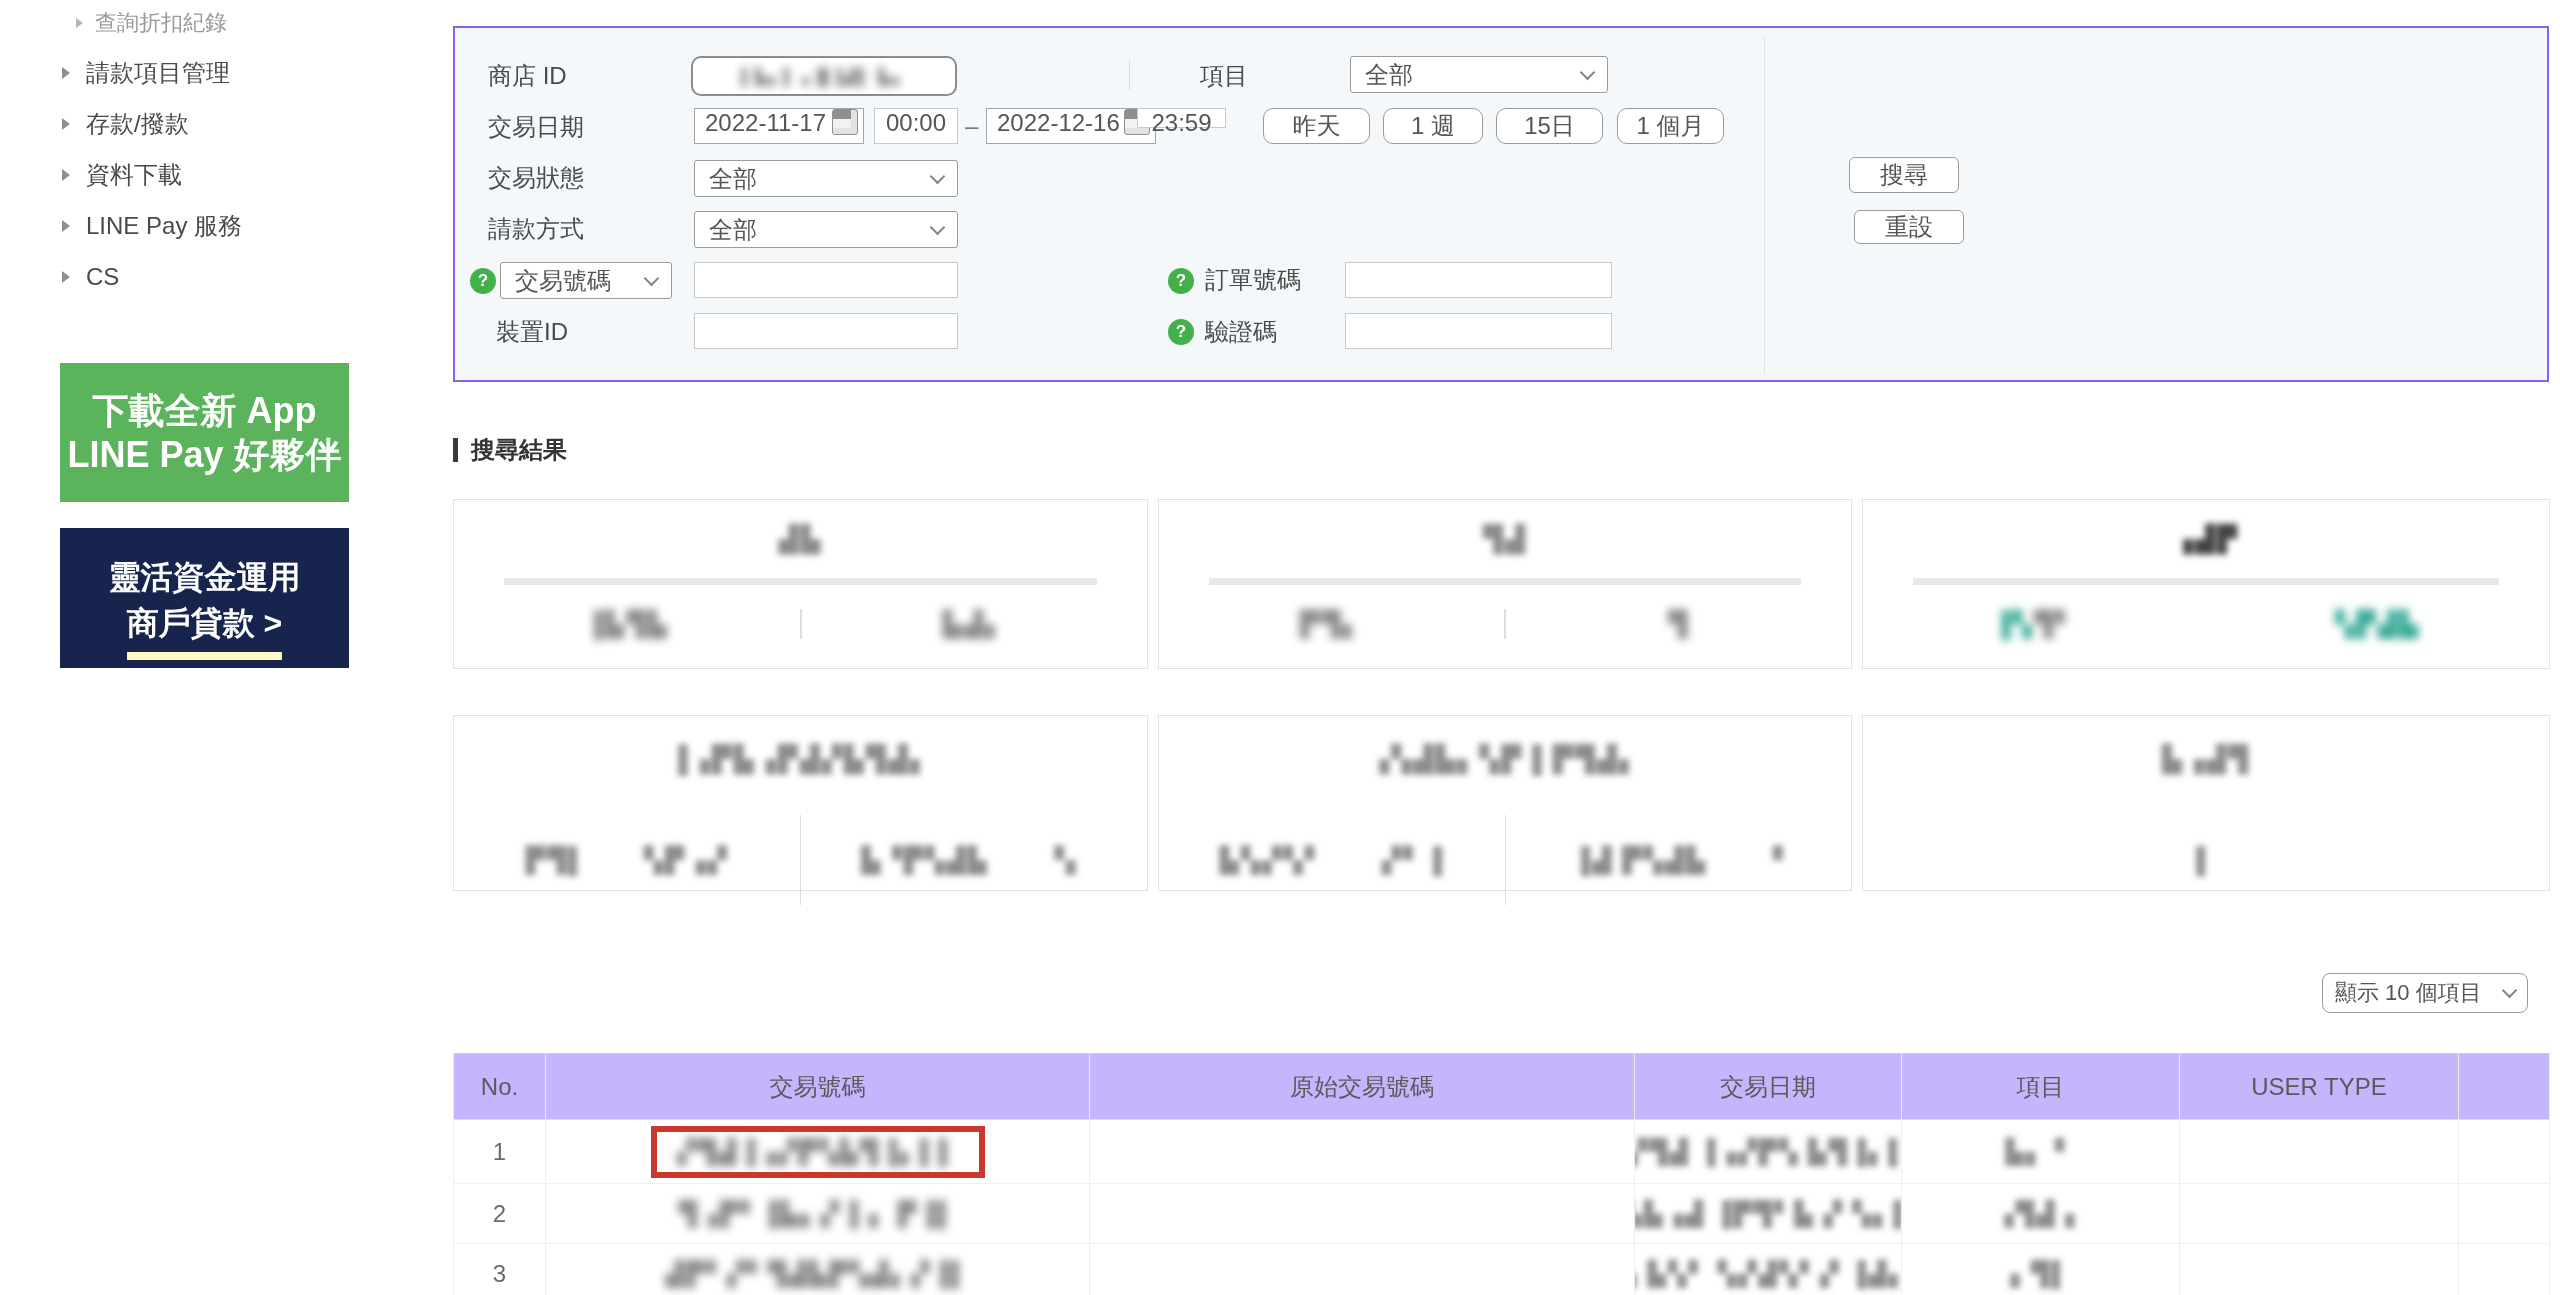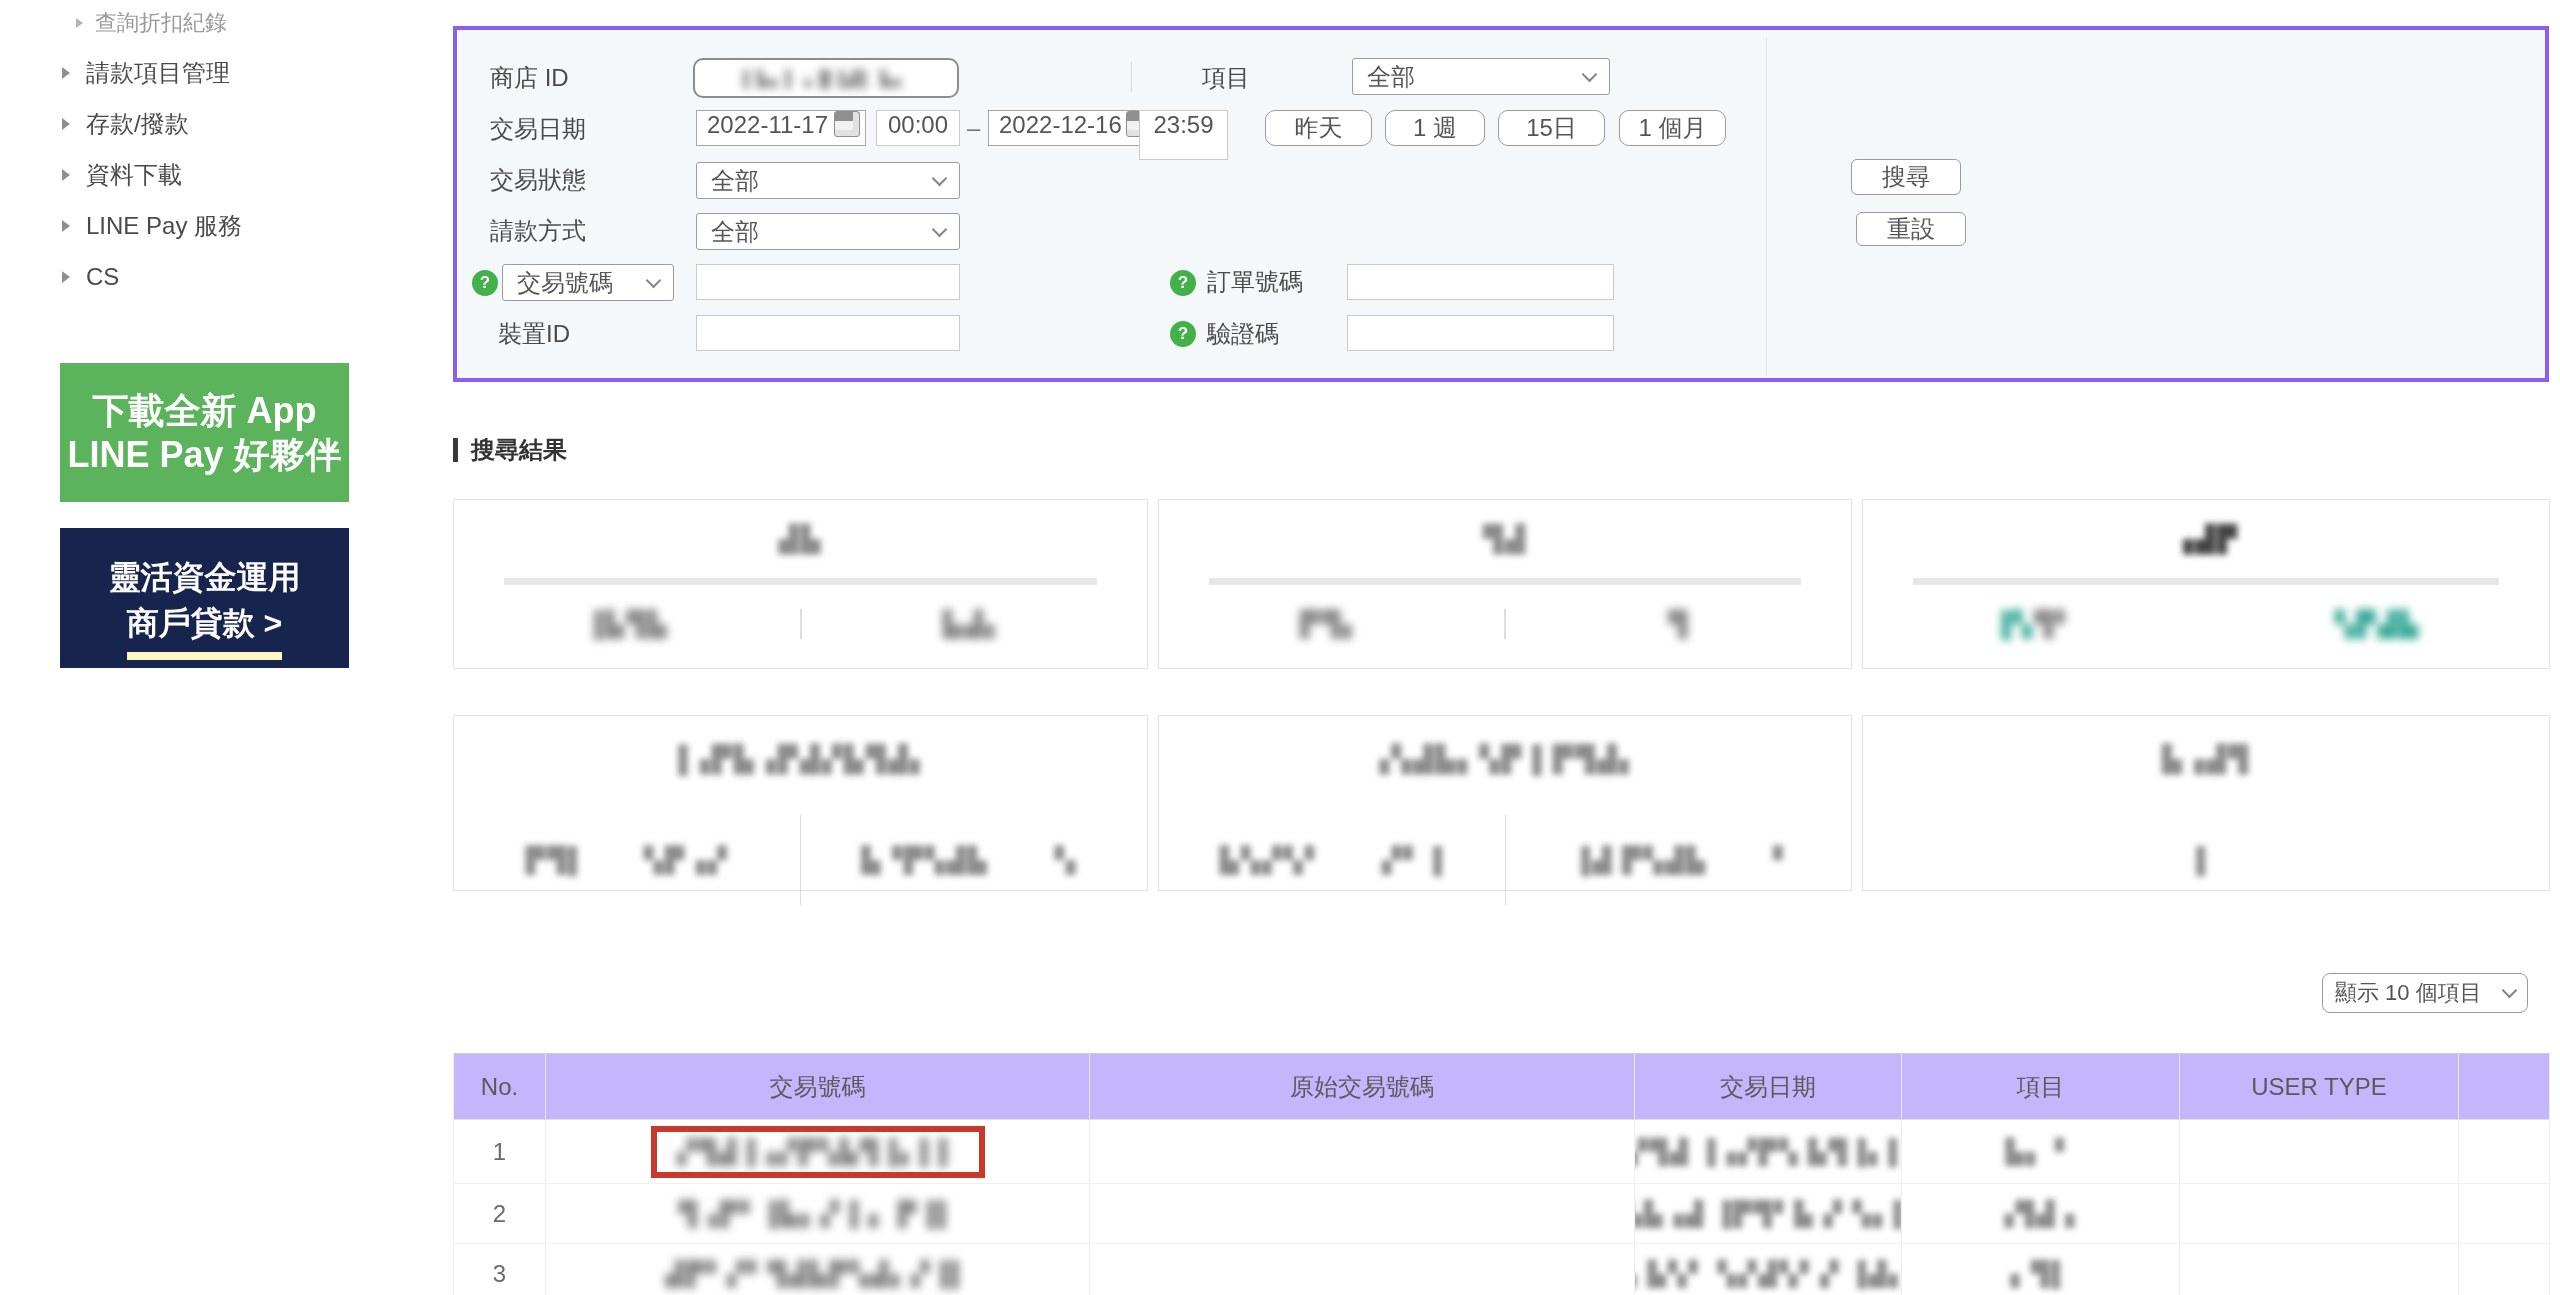--- a/index.html
+++ b/index.html
@@ -18,21 +18,21 @@
 
   .banner { position:absolute; left:60px; width:289px; text-align:center; color:#fff; }
   .banner-green { top:363px; height:139px; background:#5bb45c; padding-top:26px;
                   font-size:36px; font-weight:600; line-height:44px; cursor:pointer; }
   .banner-navy  { top:528px; height:140px; background:#16244e; padding-top:26px;
                   font-size:32px; font-weight:700; line-height:46px; cursor:pointer; }
   .banner-navy .uline { display:inline-block; border-bottom:8px solid #fef9c3; padding-bottom:6px; }
 
   
   .panel { position:absolute; left:453px; top:26px; width:2096px; height:356px;
-           background:#f4f8fb; border:4px solid #8b5cf6; }
+           background:#f4f8fb; border:2px solid #8b5cf6; }
   .panel .lbl { position:absolute; font-size:24px; color:#4a4a4a; line-height:28px; }
   .inp { position:absolute; background:#fff; border:1px solid #c9c9c9; display:flex;
          align-items:flex-start; font-size:24px; color:#555; }
   .inp.dark { border:1px solid #a5a5a5; }
   .merchant { position:absolute; background:#fff; border:2px solid #8c8c8c; border-radius:10px;
               display:flex; align-items:center; justify-content:center; }
   .sel { position:absolute; background:#fff; border:1px solid #9b9b9b; border-radius:3px;
          display:flex; align-items:center; justify-content:space-between; padding:0 14px;
          font-size:24px; color:#555; cursor:pointer; }
   .chev { width:11px; height:11px; border-right:2px solid #858585; border-bottom:2px solid #858585;
@@ -146,21 +146,21 @@
       <span class="cal"></span>
     </div>
     <div class="inp" style="left:419px;top:80px;width:84px;height:36px;justify-content:center;">
       <span>00:00</span>
     </div>
     <span class="lbl" style="left:510px;top:84px;color:#777;">–</span>
     <div class="inp dark" style="left:531px;top:80px;width:170px;height:36px;padding:0 5px 0 10px;justify-content:space-between;">
       <span>2022-12-16</span>
       <span class="cal"></span>
     </div>
-    <div class="inp" style="left:682px;top:80px;width:89px;height:50px;justify-content:center;">
+    <div class="inp" style="left:682px;top:80px;width:89px;height:20px;justify-content:center;">
       <span>23:59</span>
     </div>
     <div class="qbtn" style="left:808px;top:80px;width:107px;">
       <span>昨天</span>
     </div>
     <div class="qbtn" style="left:928px;top:80px;width:100px;">
       <span>1 週</span>
     </div>
     <div class="qbtn" style="left:1041px;top:80px;width:107px;">
       <span>15日</span>

